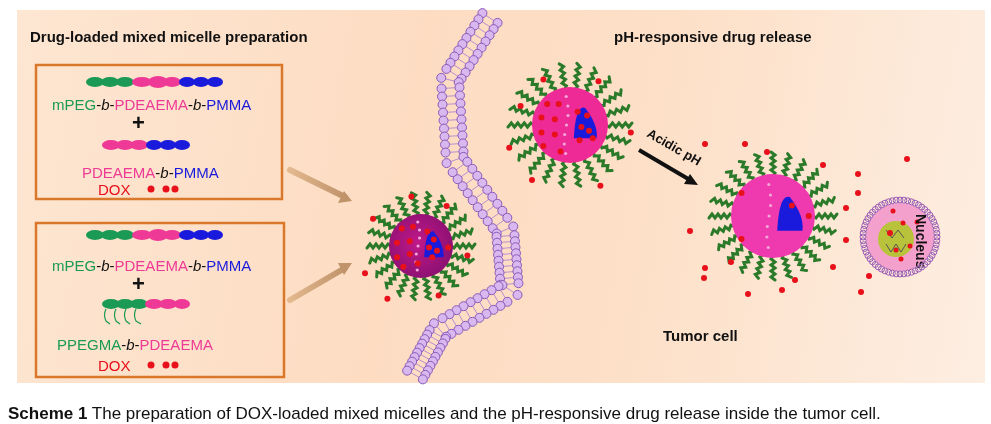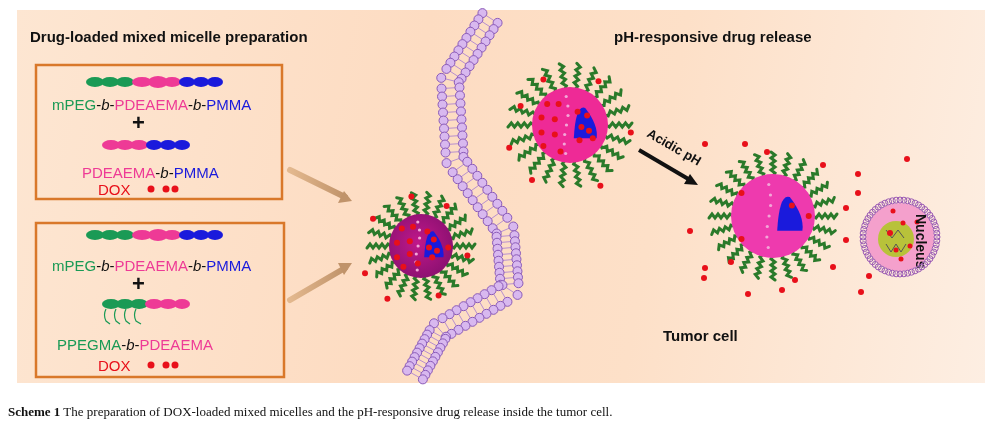--- a/index.html
+++ b/index.html
@@ -2,21 +2,21 @@
 <html><head>
 <meta charset="utf-8">
 <style>
   html, body { margin:0; padding:0; background:#ffffff; }
   body { width:991px; height:424px; position:relative; overflow:hidden; font-family:"Liberation Sans", sans-serif; }
   #panel { position:absolute; left:17px; top:10px; width:968px; height:373px;
     background: linear-gradient(100deg, #fde6d2 0%, #fddcc2 40%, #fde0c8 65%, #fdeee2 100%); }
   svg#scene { position:absolute; left:0; top:0; }
   .hd { font-family:"Liberation Sans", sans-serif; font-weight:bold; font-size:15px; fill:#111; }
   .lab { font-family:"Liberation Sans", sans-serif; font-size:15px; }
-  .caption { position:absolute; left:8px; top:404px; font-family:Liberation Serif, serif; font-size:13px; color:#111; white-space:nowrap; }
+  .caption { position:absolute; left:8px; top:404px; font-family:Liberation Sans, sans-serif; font-size:17px; color:#111; white-space:nowrap; }
   .caption b { font-weight:bold; }
 </style>
 </head>
 <body>
 
 <div id="panel"></div>
 
 <svg id="scene" width="991" height="424" viewBox="0 0 991 424">
   <defs>
     <radialGradient id="gMic1" cx="45%" cy="45%" r="60%">

